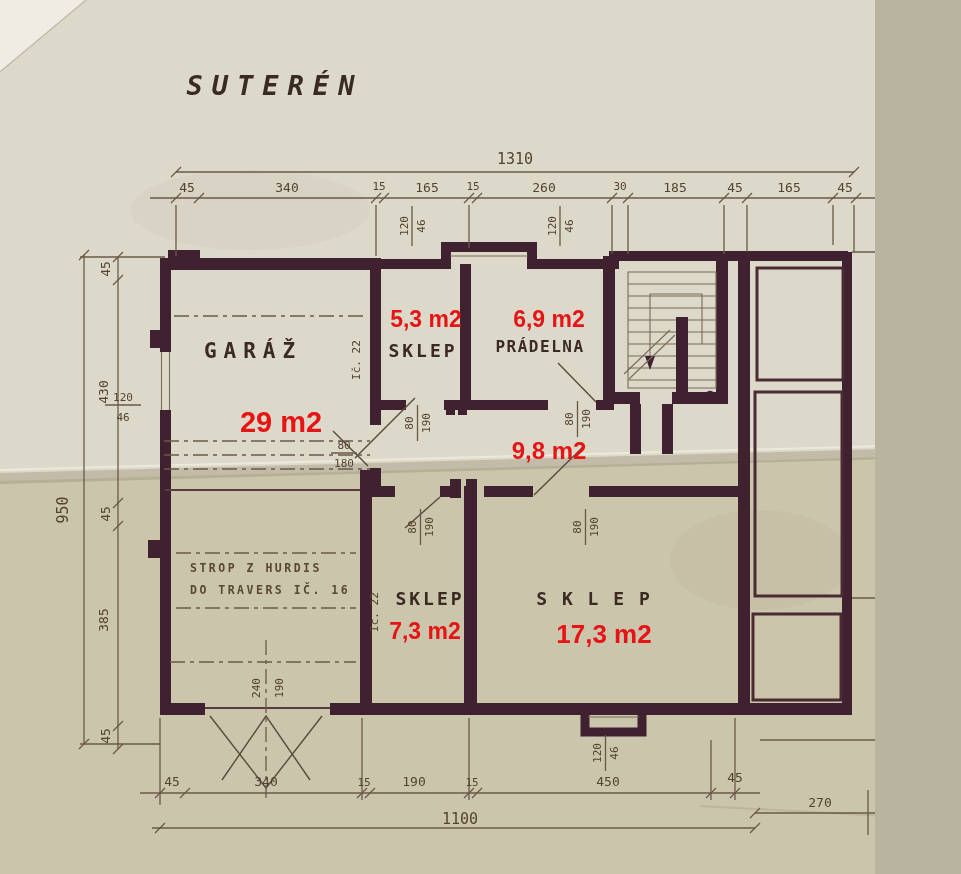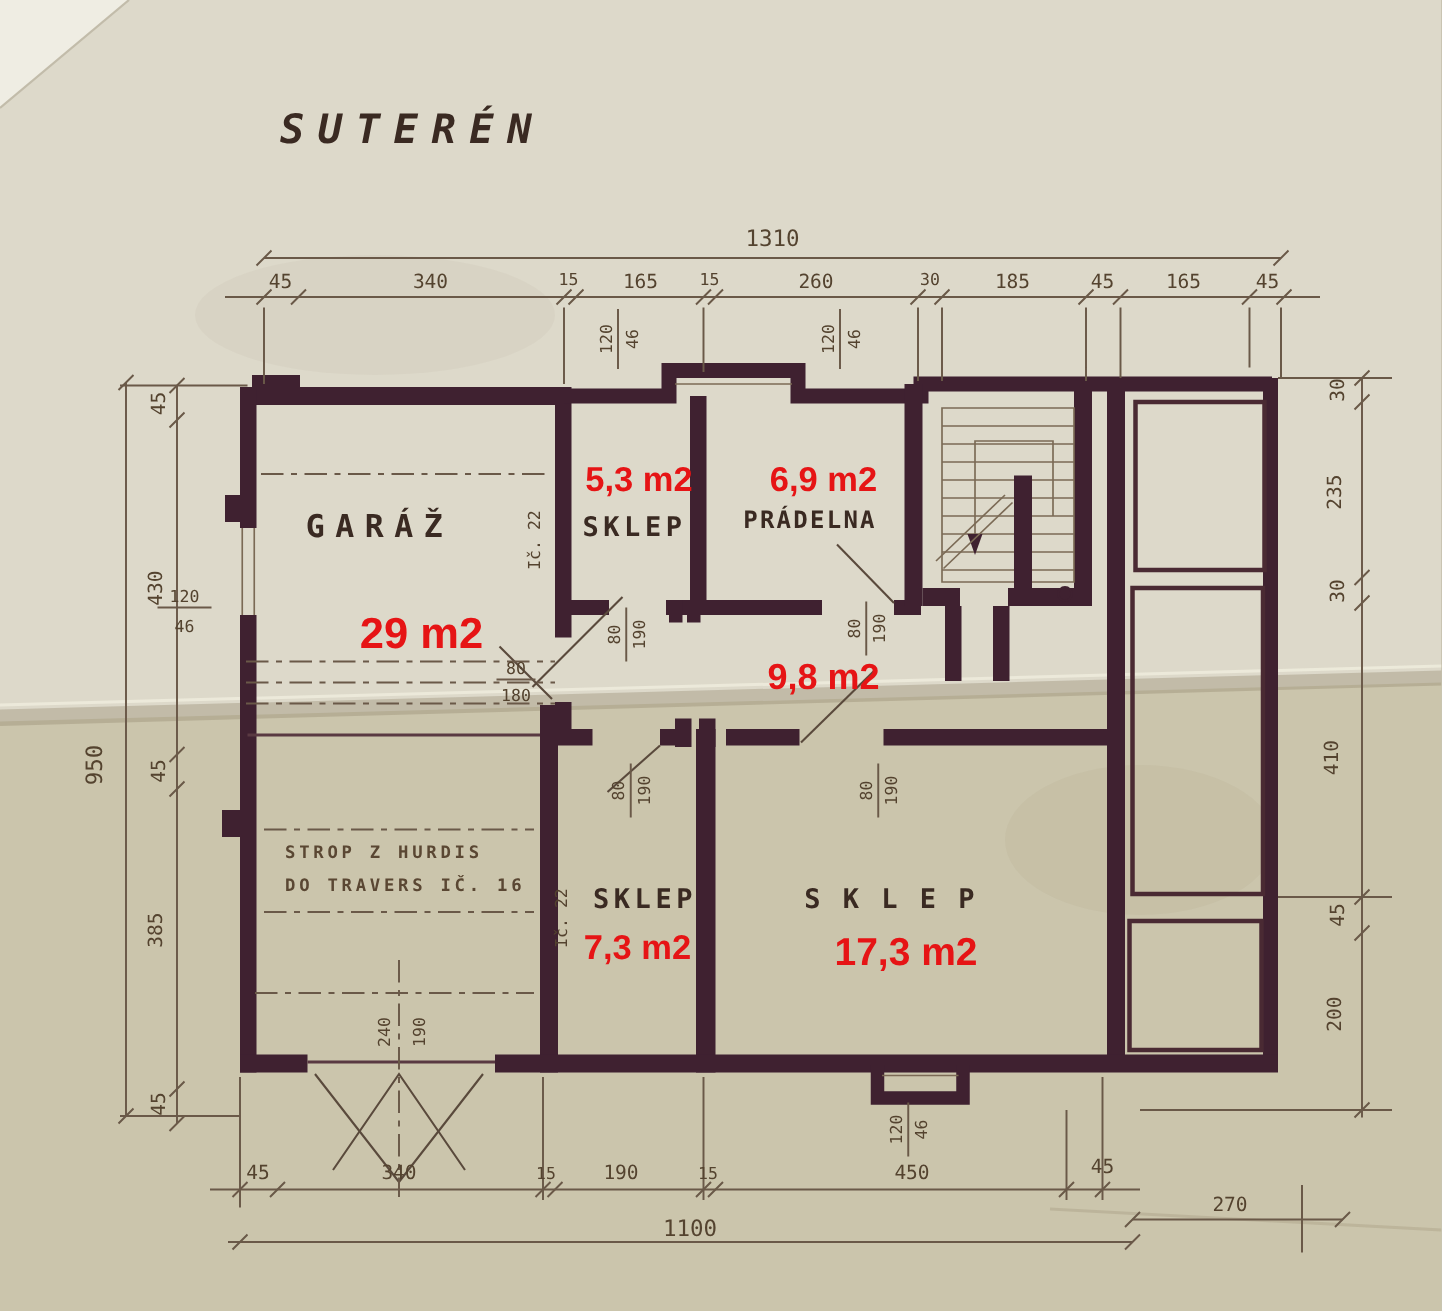--- a/index.html
+++ b/index.html
@@ -1,16 +1,16 @@
 <!DOCTYPE html>
 <html><head>
 <meta charset="utf-8">
 <style>
   html,body{margin:0;padding:0;background:#b9b4a0;}
-  .stage{position:relative;width:961px;height:874px;overflow:hidden;
+  .stage{position:relative;width:875px;height:874px;overflow:hidden;
          font-family:"DejaVu Sans Mono",monospace;}
   svg{position:absolute;left:0;top:0;}
   .dim{font-family:"DejaVu Sans Mono",monospace;font-size:13px;fill:#54432f;}
   .dim-sm{font-family:"DejaVu Sans Mono",monospace;font-size:11px;fill:#54432f;}
   .dim-lg{font-family:"DejaVu Sans Mono",monospace;font-size:15px;fill:#54432f;}
   .room{font-family:"DejaVu Sans Mono",monospace;font-weight:bold;fill:#3a2a22;}
   .note{font-family:"DejaVu Sans Mono",monospace;font-size:11.5px;font-weight:bold;fill:#5a4733;letter-spacing:2.5px;}
   .red{font-family:"Liberation Sans",sans-serif;font-weight:bold;fill:#e61415;}
   .wall{fill:#3f2130;}
   .wline{stroke:#3f2130;fill:none;}

